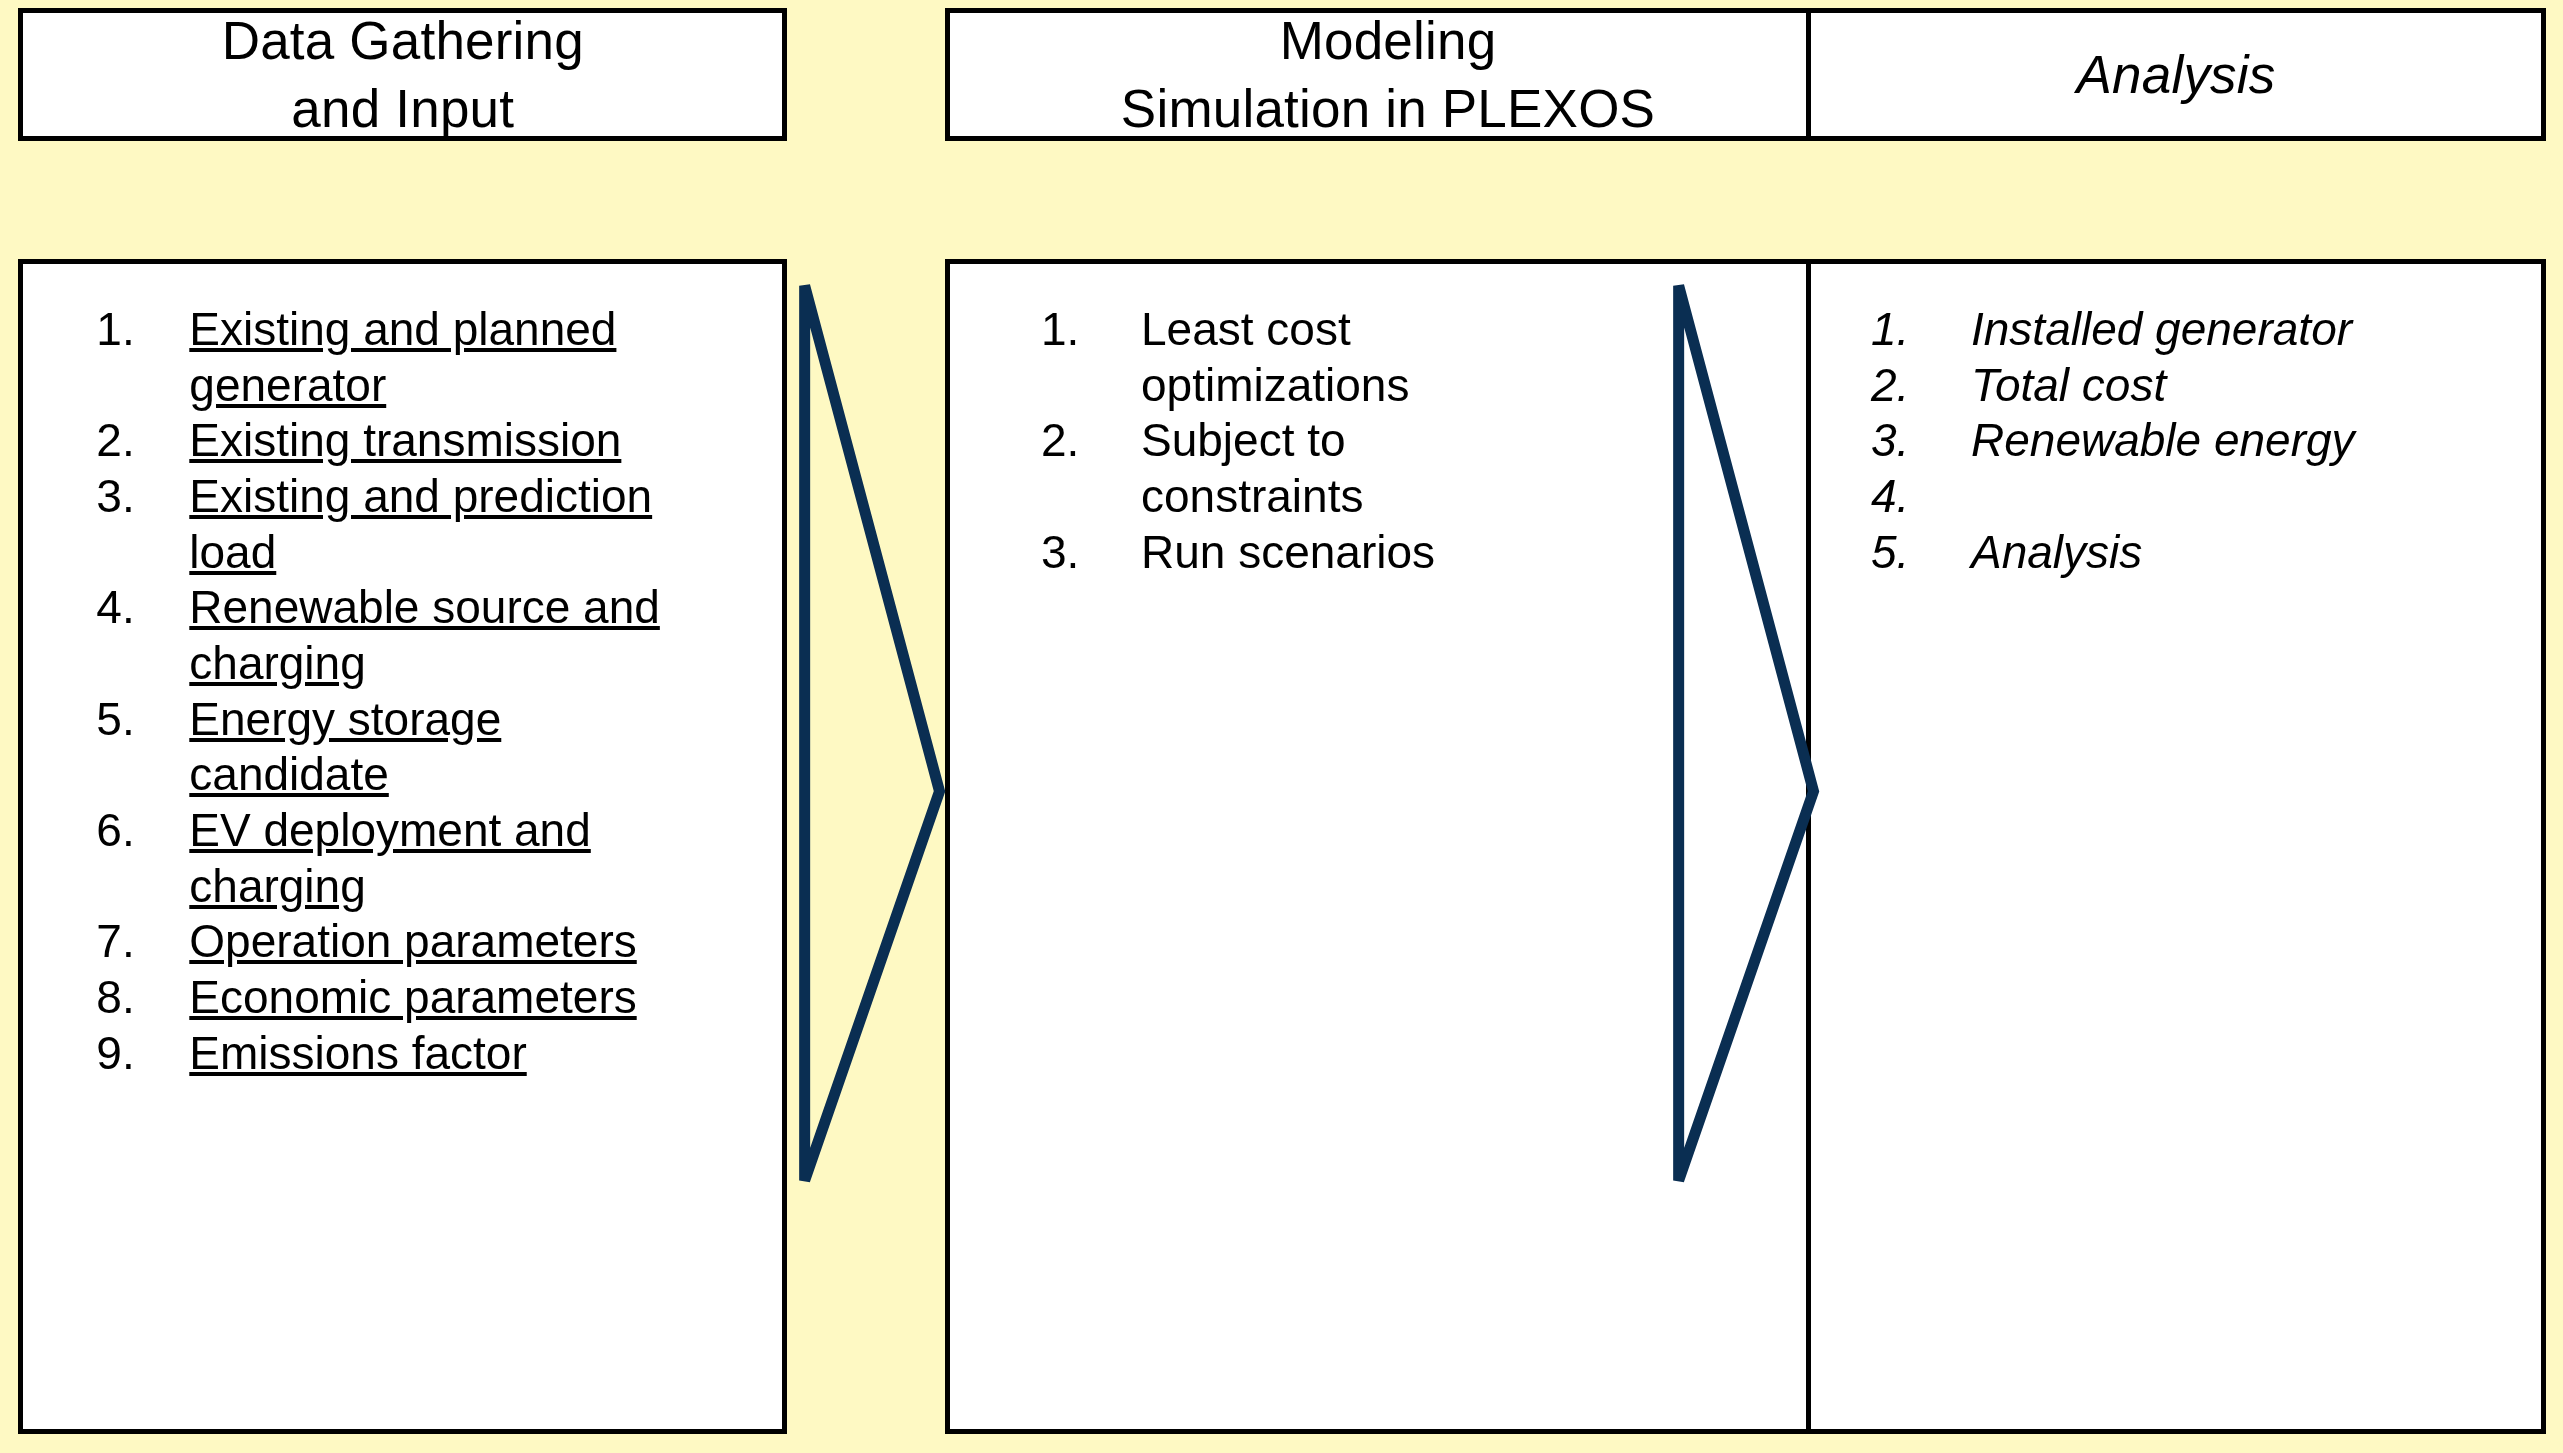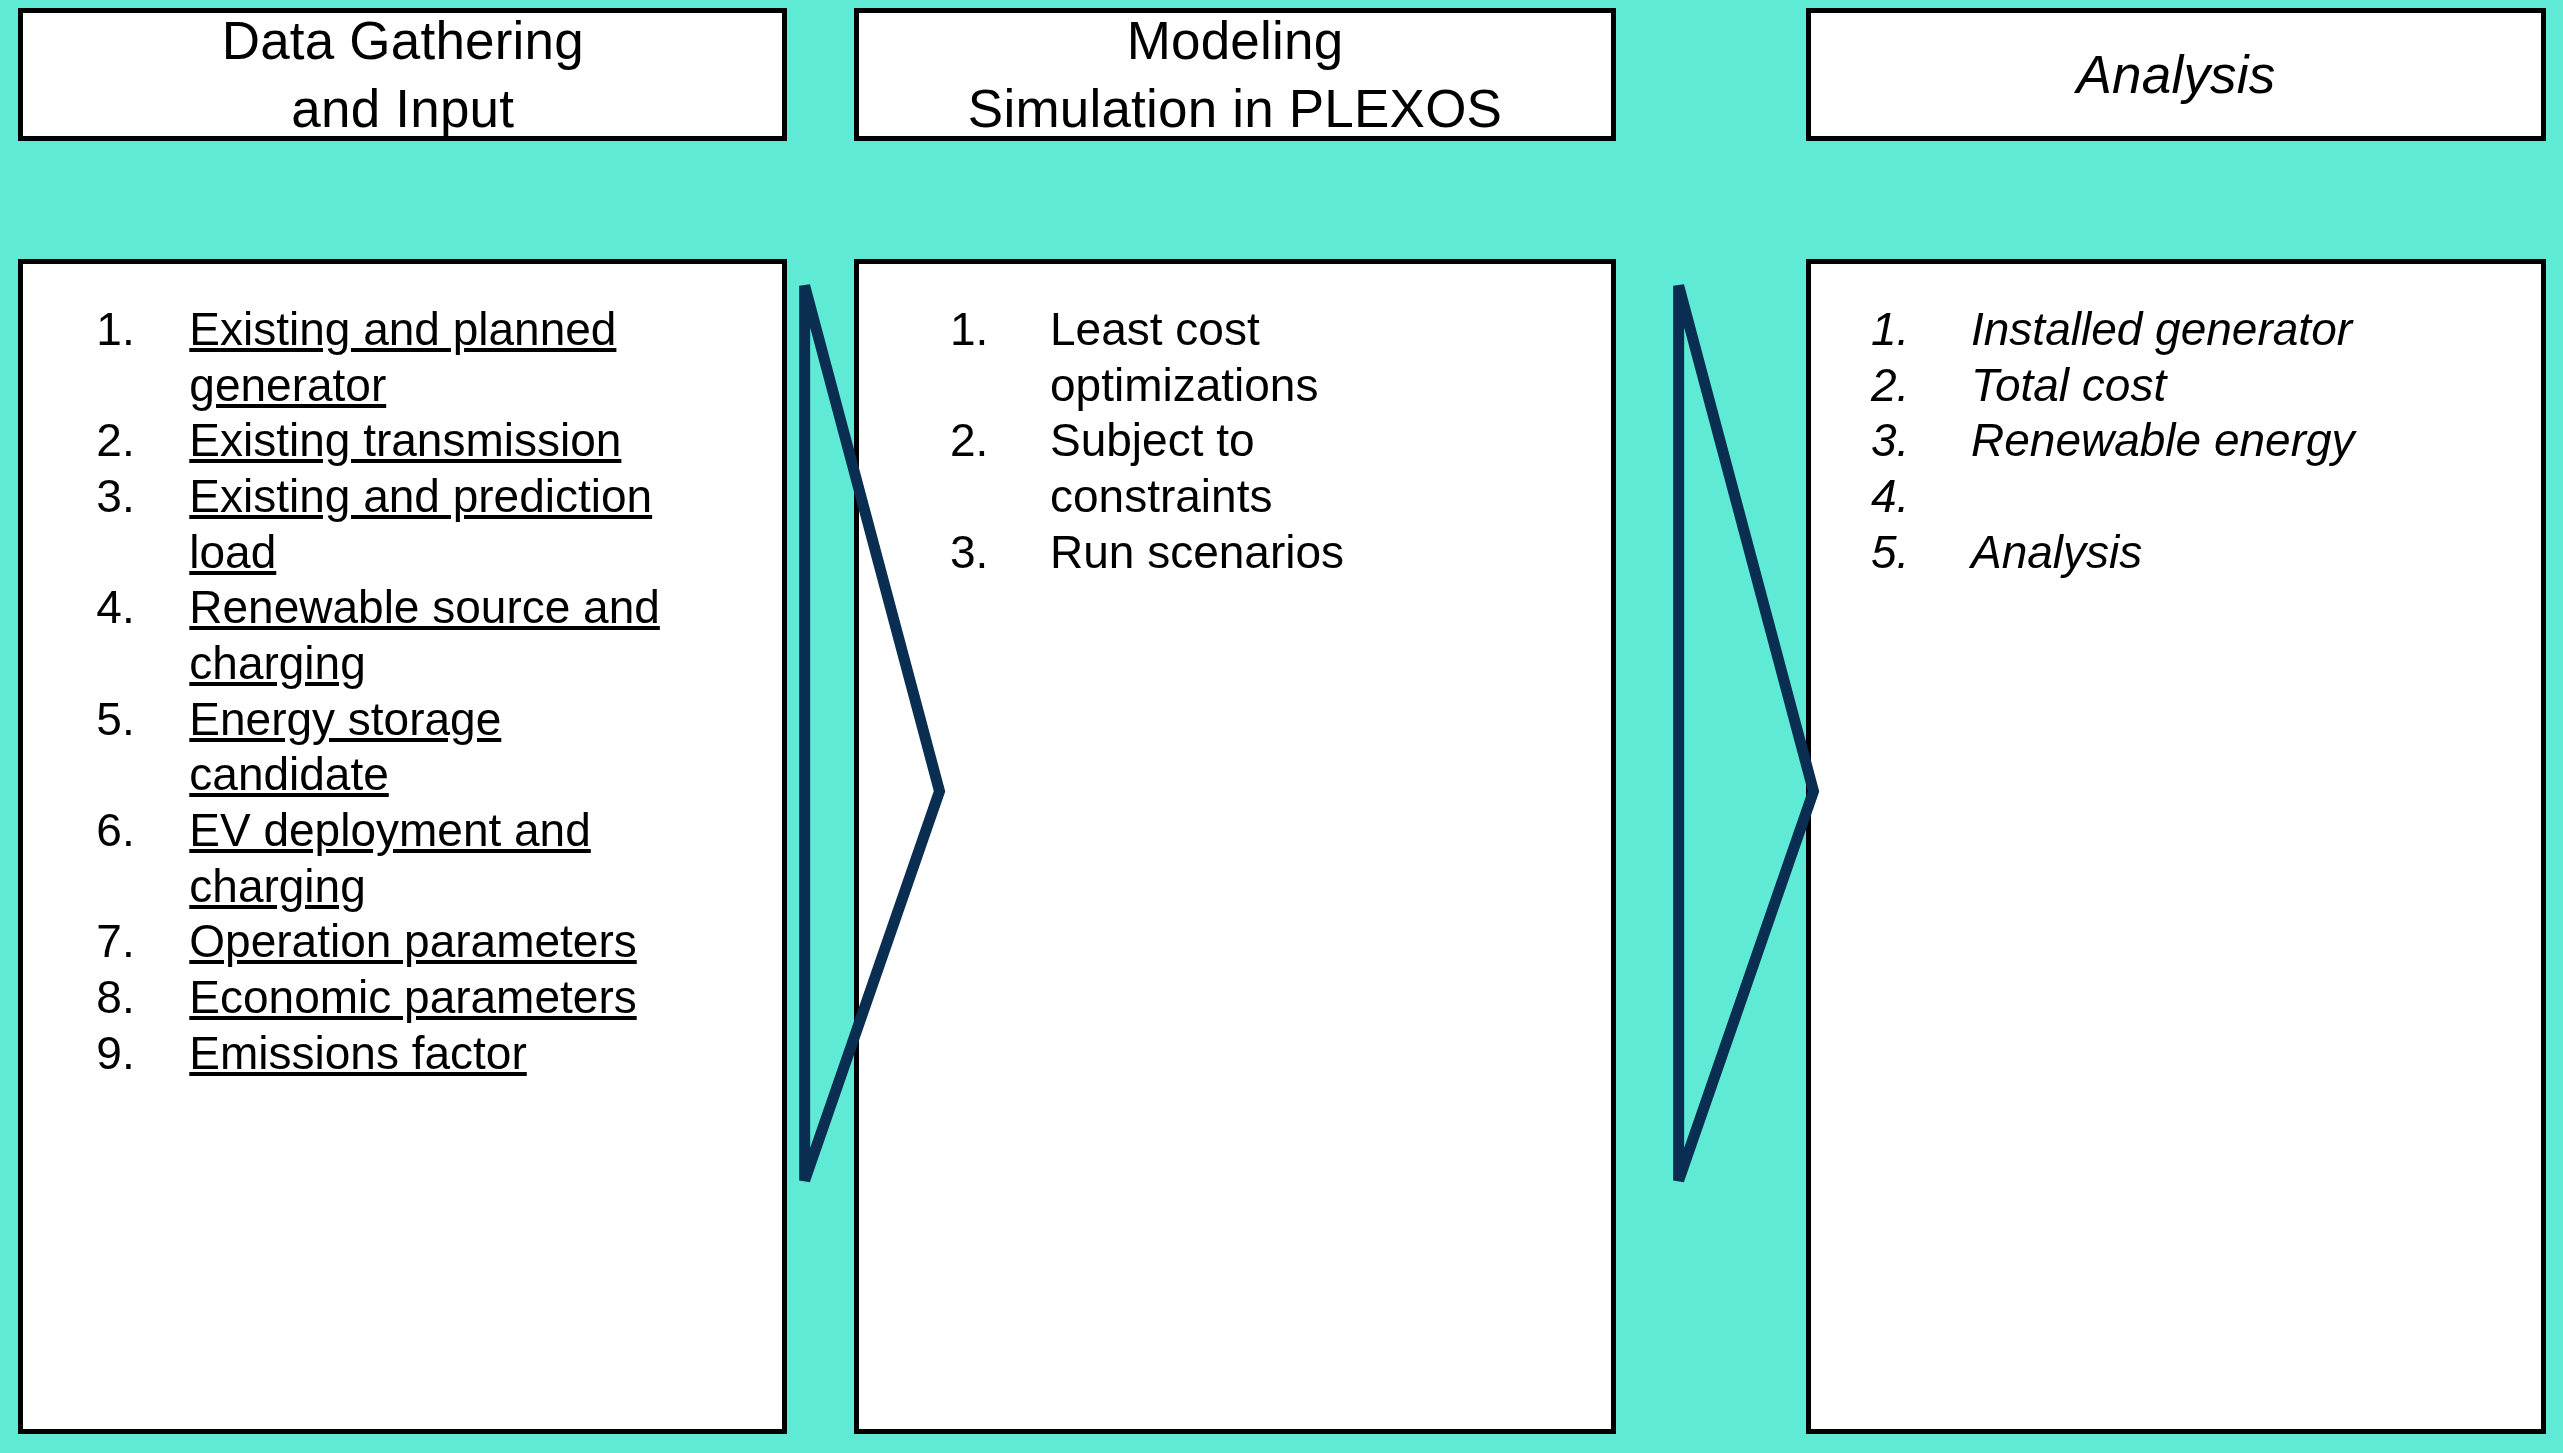--- a/index.html
+++ b/index.html
@@ -9,21 +9,21 @@
     background: #ffffff;
   }
   body {
     font-family: "Liberation Sans", sans-serif;
     color: #000000;
   }
   #canvas {
     position: relative;
     width: 2563px;
     height: 1454px;
-    background: #5eead4;
+    background: #fef9c3;
     overflow: hidden;
   }
 
   
   .box {
     position: absolute;
     background: #ffffff;
     border: 5px solid #000000;
     box-sizing: border-box;
   }
@@ -38,21 +38,21 @@
     font-size: 53px;
     line-height: 1.28;
     font-weight: 400;
     letter-spacing: 0.2px;
     white-space: pre-line;
     color: #000000;
   }
 
   
   .col-left   { left: 18.3px;   width: 769px; }
-  .col-mid    { left: 854px; width: 762px; }
+  .col-mid    { left: 945px; width: 886px; }
   .col-right  { left: 1806px; width: 740px; font-style: italic; }
 
   .hdr { top: 8.3px;  height: 133px; }
   .bdy { top: 259px; height: 1175px; }
 
   
   .list {
     position: absolute;
     left: 0; right: 0; top: 0;
     padding: 38px 23px 0 23px;

